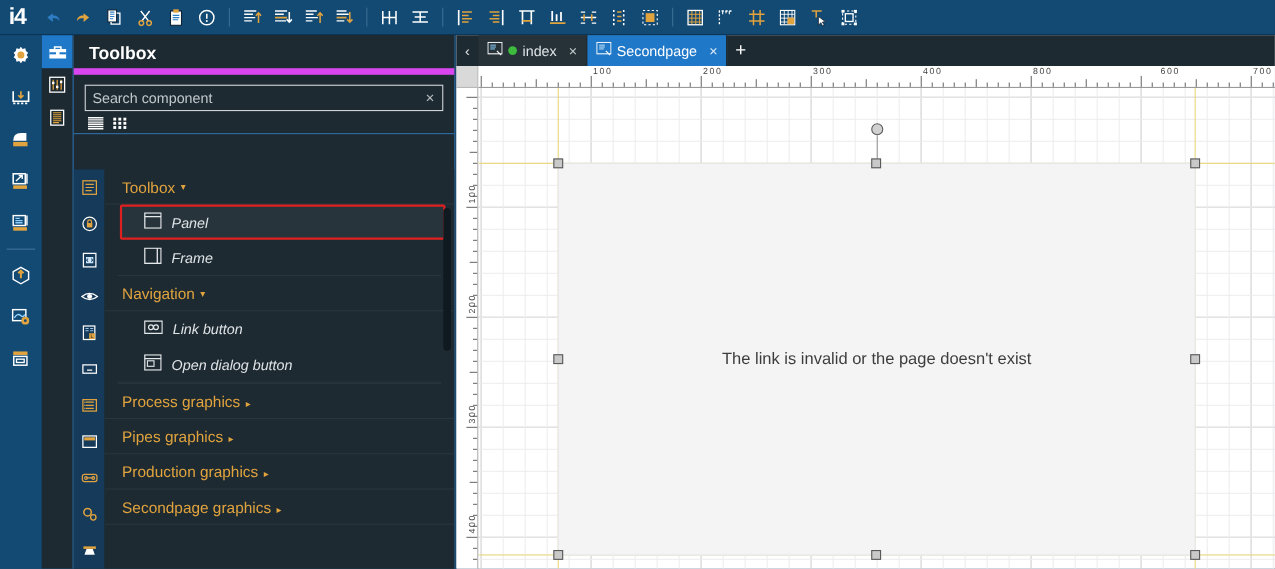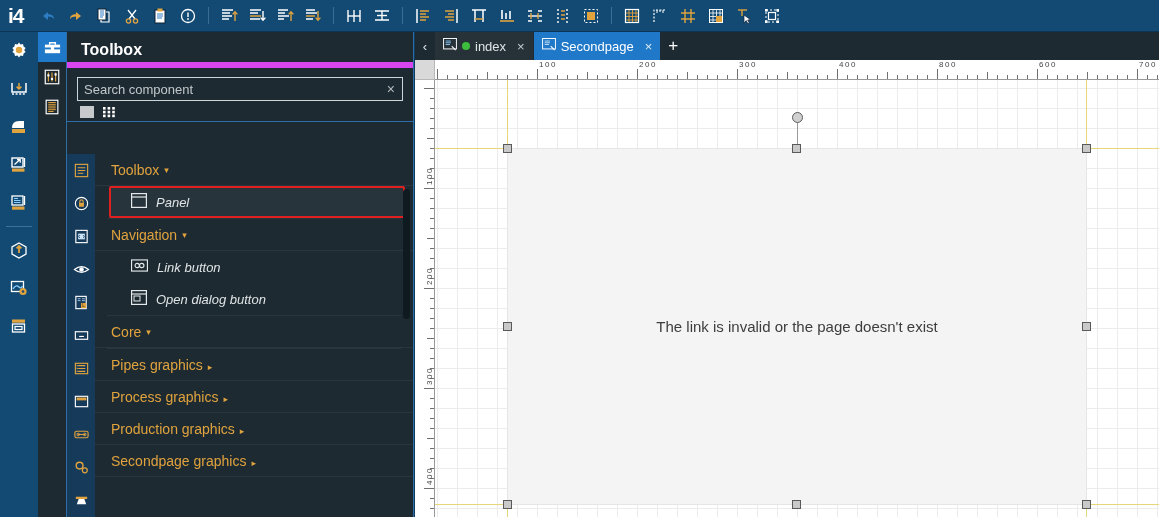--- a/index.html
+++ b/index.html
@@ -614,20 +614,29 @@
       </div>
       <div class="item selected">
         <span>
           <svg width="16" height="15" viewBox="0 0 16 15">
               <rect x=".6" y=".6" width="14.8" height="13.8" fill="none" stroke="#e4e9ec" stroke-width="1.2"></rect>
               <path d="M.6 4h14.8" stroke="#e4e9ec" stroke-width="1.2"></path>
             </svg>
         </span>
         <span>Panel</span>
       </div>
+      <div class="item">
+        <span>
+          <svg width="16" height="15" viewBox="0 0 16 15">
+              <rect x=".6" y=".6" width="14.8" height="13.8" fill="none" stroke="#e4e9ec" stroke-width="1.2"></rect>
+              <path d="M12 .6v13.8" stroke="#e4e9ec" stroke-width="1.2"></path>
+            </svg>
+        </span>
+        <span>Frame</span>
+      </div>
       <div class="sep-line"></div>
 
       <div class="cat">
         <span>Navigation</span><span class="caret-d">▾</span>
       </div>
       <div class="item">
         <span>
           <svg width="17" height="13" viewBox="0 0 18 13">
               <rect x=".6" y=".6" width="16.8" height="11.8" fill="none" stroke="#e4e9ec" stroke-width="1.2"></rect>
               <circle cx="6.6" cy="6.5" r="2.3" fill="none" stroke="#e4e9ec" stroke-width="1.2"></circle>
@@ -641,30 +650,27 @@
           <svg width="16" height="15" viewBox="0 0 16 15">
               <rect x=".6" y=".6" width="14.8" height="13.8" fill="none" stroke="#e4e9ec" stroke-width="1.2"></rect>
               <path d="M.6 4h14.8" stroke="#e4e9ec" stroke-width="1.2"></path>
               <rect x="3" y="6" width="6" height="5" fill="none" stroke="#e4e9ec" stroke-width="1"></rect>
             </svg>
         </span>
         <span>Open dialog button</span>
       </div>
       <div class="sep-line"></div>
 
+      <div class="sep-line"></div>
+
       <div class="cat">
-        <span>Core</span><span class="caret-d">▾</span>
-      </div>
-      <div class="sep-line"></div>
-
+        <span>Process graphics</span><span class="caret-r">▸</span>
+      </div>
       <div class="cat">
         <span>Pipes graphics</span><span class="caret-r">▸</span>
-      </div>
-      <div class="cat">
-        <span>Process graphics</span><span class="caret-r">▸</span>
       </div>
       <div class="cat">
         <span>Production graphics</span><span class="caret-r">▸</span>
       </div>
       <div class="cat">
         <span>Secondpage graphics</span><span class="caret-r">▸</span>
       </div>
 
       <div id="tb-scroll"></div>
     </div>
@@ -776,21 +782,21 @@
         <div class="rh-tick" style="left: 682px; height: 4px;"></div>
         <div class="rh-tick" style="left: 692px; height: 4px;"></div>
         <div class="rh-tick" style="left: 702px; height: 10px;"></div>
         <div class="rh-tick" style="left: 712px; height: 4px;"></div>
         <div class="rh-tick" style="left: 722px; height: 4px;"></div>
         <div class="rh-lab" style="left: 104px;">100</div>
         <div class="rh-lab" style="left: 204px;">200</div>
         <div class="rh-lab" style="left: 304px;">300</div>
         <div class="rh-lab" style="left: 404px;">400</div>
         <div class="rh-lab" style="left: 504px;">800</div>
-        <div class="rh-lab" style="left: 604px;">600</div>
+        <div class="rh-lab" style="left: 620px;">600</div>
         <div class="rh-lab" style="left: 704px;">700</div>
       </div>
     <div id="ruler-v">
         <div class="rv-tick" style="top: 8px; width: 10px;"></div>
         <div class="rv-tick" style="top: 18px; width: 4px;"></div>
         <div class="rv-tick" style="top: 28px; width: 4px;"></div>
         <div class="rv-tick" style="top: 38px; width: 4px;"></div>
         <div class="rv-tick" style="top: 48px; width: 4px;"></div>
         <div class="rv-tick" style="top: 58px; width: 7px;"></div>
         <div class="rv-tick" style="top: 68px; width: 4px;"></div>

